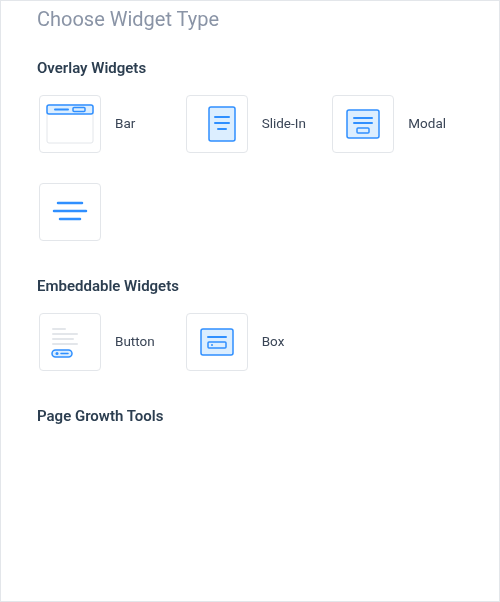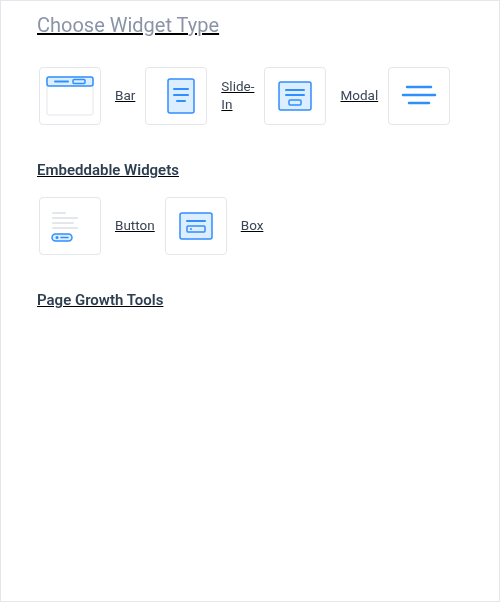--- a/index.html
+++ b/index.html
@@ -5,40 +5,39 @@
   * { box-sizing: border-box; margin: 0; padding: 0; }
   body {
     font-family: -apple-system, BlinkMacSystemFont, "Segoe UI", Roboto, sans-serif;
     background: #fff;
     width: 500px;
     height: 602px;
     border: 1px solid #e3e6ea;
     padding: 0;
   }
   .container {
-    padding: 12px 28px 18px 36px;
-    text-decoration: underline;
+    padding: 6px 28px 18px 36px;
   }
   .page-title {
     color: #8a94a6;
     font-size: 20px;
     font-weight: 400;
     margin-bottom: 28px;
   }
   .section-title {
     color: #2c3e50;
     font-size: 15px;
     font-weight: 600;
     margin-bottom: 16px;
     margin-top: 10px;
   }
   .grid {
     display: grid;
-    grid-template-columns: 1fr 1fr 1fr 1fr;
-    gap: 14px 6px;
+    grid-template-columns: 1fr 1fr 1fr;
+    gap: 26px 6px;
     margin-bottom: 34px;
   }
   .card {
     display: flex;
     align-items: center;
     gap: 14px;
     cursor: pointer;
     padding: 2px;
     border-radius: 4px;
   }
@@ -66,20 +65,21 @@
     line-height: 1.3;
   }
   svg { display: block; }
 </style>
 </head>
 <body>
 
 <div class="container">
   <h1 class="page-title">Choose Widget Type</h1>
 
+  <div class="section-title">Overlay Widgets</div>
   <div class="grid">
 
     <div class="card">
       <div class="icon-box">
         <svg width="48" height="40" viewBox="0 0 48 40">
           <rect x="1" y="1" width="46" height="38" rx="2" fill="none" stroke="#e3e6ea" stroke-width="1"></rect>
           <rect x="1" y="1" width="46" height="9" rx="2" fill="#dceeff" stroke="#2f8fff" stroke-width="1.5"></rect>
           <line x1="9" y1="5.5" x2="22" y2="5.5" stroke="#2f8fff" stroke-width="2" stroke-linecap="round"></line>
           <rect x="27" y="3.5" width="12" height="4" rx="1" fill="none" stroke="#2f8fff" stroke-width="1.5"></rect>
         </svg>

